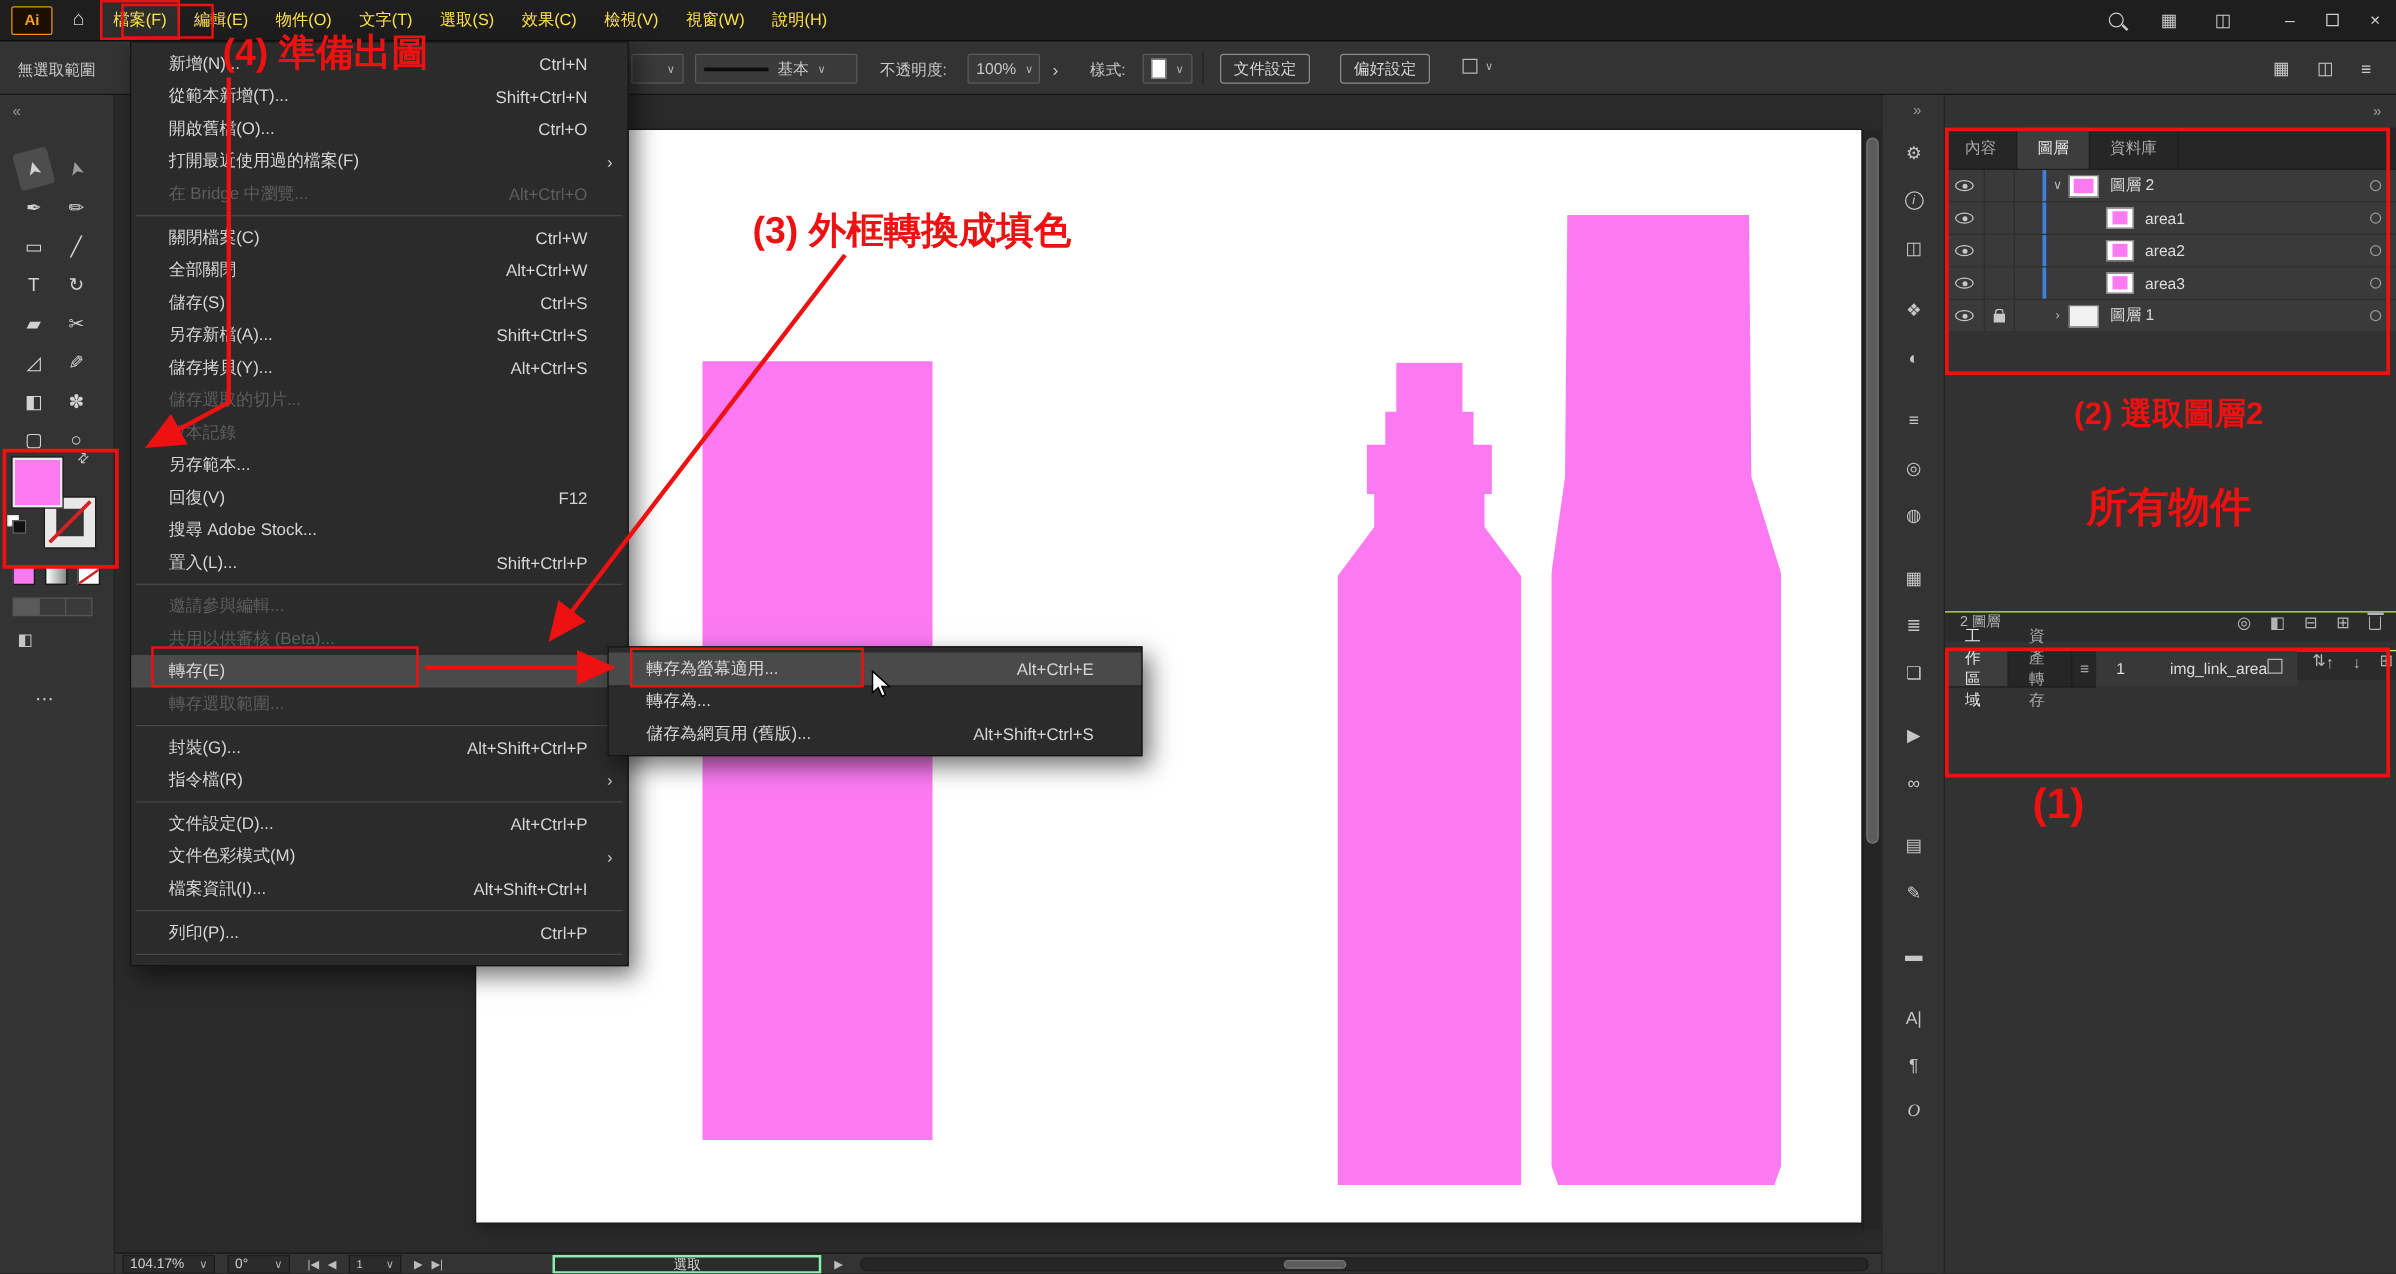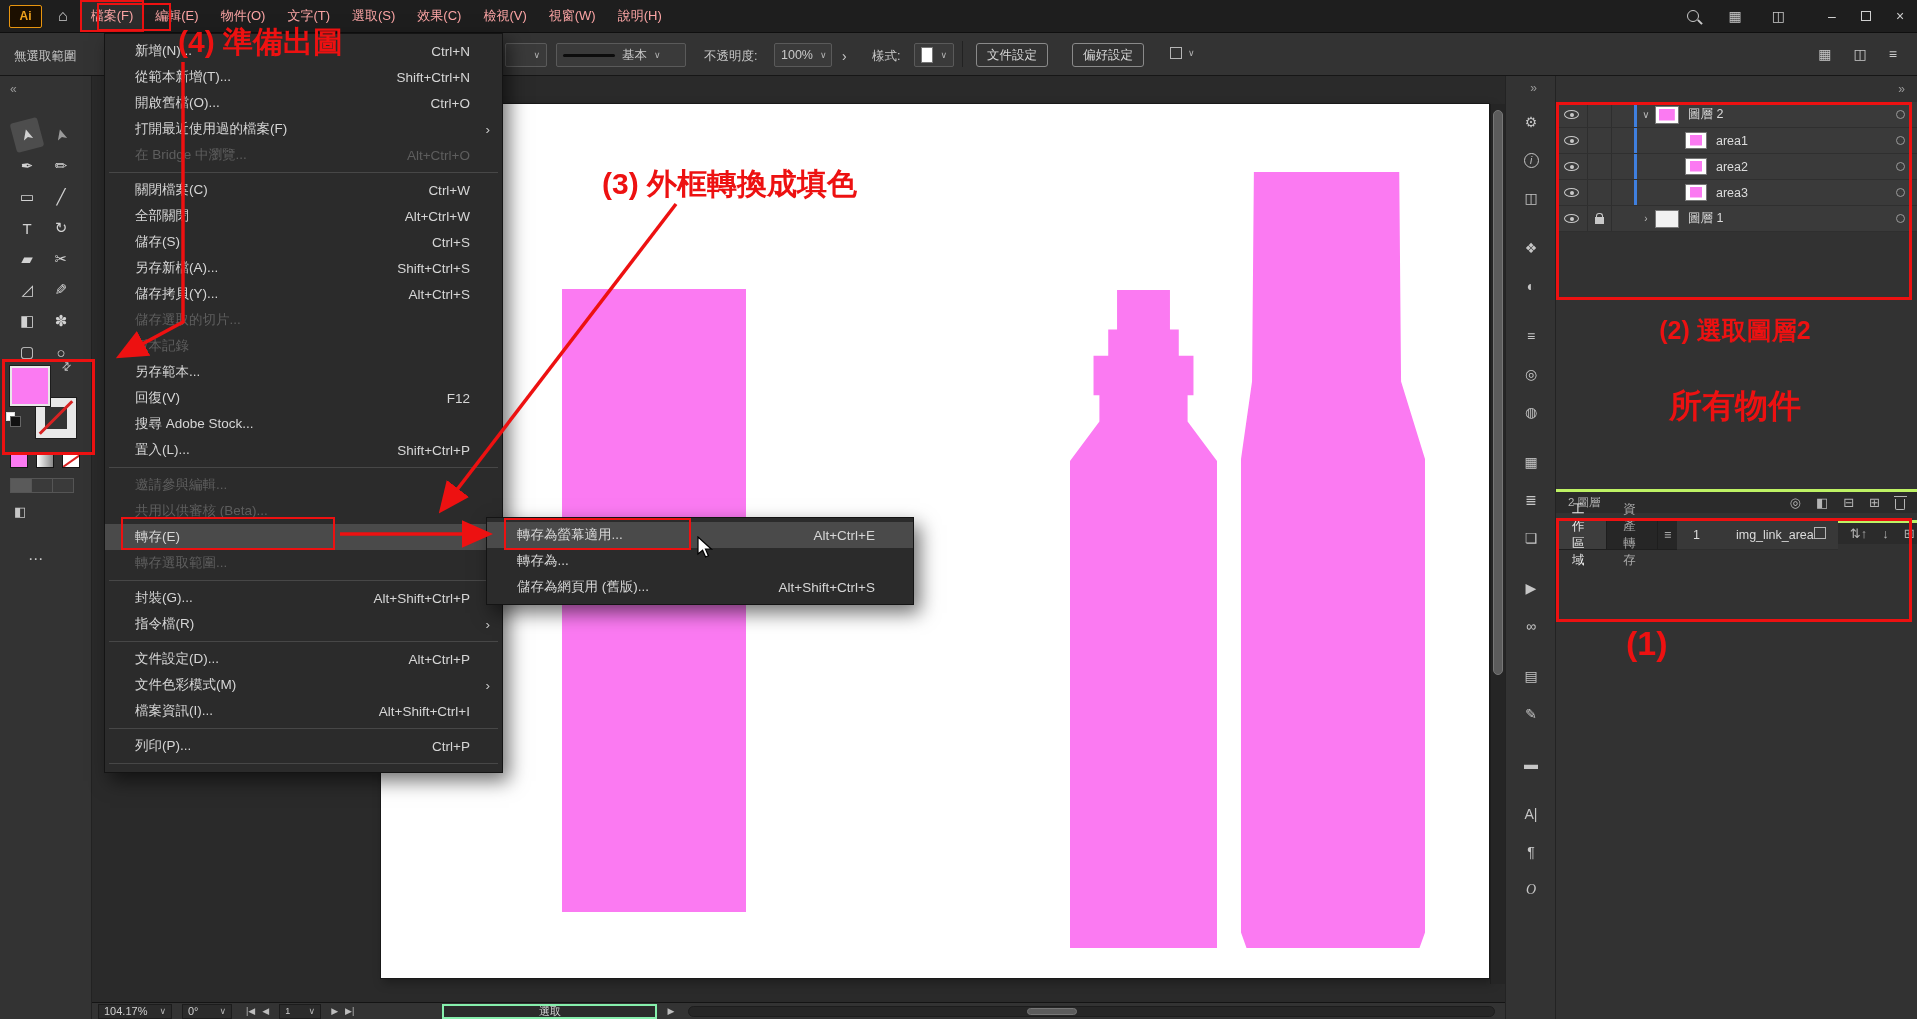--- a/index.html
+++ b/index.html
@@ -10,21 +10,21 @@
        -webkit-user-select:none;user-select:none}
 
   
   #menubar{position:absolute;left:0;top:0;width:100%;height:33px;background:#1e1e1e;
            display:flex;align-items:center;border-bottom:1px solid #0f0f0f;z-index:30}
   .ai-logo{width:33px;height:23px;margin-left:9px;border:1.5px solid #e8950f;color:#f0a21c;
            background:#1c0f00;font-size:12px;font-weight:bold;display:flex;align-items:center;
            justify-content:center;border-radius:2px}
   .home{margin-left:16px;font-size:16px;color:#cfcfcf}
   .menus{display:flex;margin-left:12px;height:100%}
-  .menu-item{padding:0 11px;display:flex;align-items:center;color:#fca5a5;cursor:default}
+  .menu-item{padding:0 11px;display:flex;align-items:center;color:#fde047;cursor:default}
   .menu-item.red-boxed{outline:2px solid var(--red);outline-offset:-2px;background:#2d2d2d}
   .mb-right{margin-left:auto;display:flex;align-items:center}
   .mb-icons{display:flex;align-items:center;gap:30px;margin-right:30px}
   .mb-ic{color:#c9c9c9;font-size:14px;display:flex;align-items:center;justify-content:center}
   .winbtns{display:flex}
   .winbtn{width:34px;height:33px;display:flex;align-items:center;justify-content:center;
           color:#cfcfcf;font-size:14px}
   .i-search{width:12px;height:12px;border:1.6px solid #c9c9c9;border-radius:50%;position:relative;display:inline-block}
   .i-search::after{content:"";position:absolute;width:6px;height:1.8px;background:#c9c9c9;
           transform:rotate(45deg);right:-5px;bottom:-2px}
@@ -148,21 +148,21 @@
   .chev{width:18px;text-align:center;color:#b8b8b8;font-size:10px}
   .layer-row.child .chev{visibility:hidden}
   .thumb{width:24px;height:18px;border:1px solid #777;
          background:linear-gradient(var(--pink),var(--pink)) center/72% 72% no-repeat,#fff}
   .layer-row.child .thumb{margin-left:30px;width:22px;height:17px;
          background:linear-gradient(var(--pink),var(--pink)) center/60% 70% no-repeat,#fff}
   .layer-row.white .thumb{background:#f2f2f2}
   .lname{margin-left:9px}
   .target{margin-left:auto;margin-right:12px;width:9px;height:9px;border:1.2px solid #9a9a9a;border-radius:50%}
   .panel-body{flex:1;background:#323232}
-  .panel-footer{height:24px;background:#2b2b2b;border-top:3px solid #bef264;display:flex;align-items:center;
+  .panel-footer{height:24px;background:#2b2b2b;border-top:1px solid #bef264;display:flex;align-items:flex-start;
                 padding:0 12px;font-size:11.5px;color:#b5b5b5}
   .foot-icons{margin-left:auto;display:flex;gap:15px;align-items:center}
   .foot-ic{color:#b5b5b5;font-size:13px;display:flex;align-items:center}
   .i-trash{width:10px;height:11px;border:1.2px solid #b5b5b5;border-top:none;border-radius:0 0 2px 2px;
            position:relative;display:inline-block;margin-top:3px}
   .i-trash::before{content:"";position:absolute;top:-3px;left:-2.5px;width:13px;height:1.6px;background:#b5b5b5}
   #artboards-panel{position:absolute;left:0;right:0;top:444px;bottom:0;display:flex;flex-direction:row}
   #artboards-panel .tabs{height:30px}
   .ab-row{height:30px;display:flex;align-items:center;background:#383838;border-bottom:1px solid #2e2e2e;
           font-size:12.5px;color:#dcdcdc}
@@ -472,20 +472,28 @@
         </span>
       </div>
   </aside>
 
   <aside id="panels">
     <div class="panels-top">
       <span>»</span>
     </div>
 
     <section id="layers-panel">
+      <div class="tabs">
+
+          <span class="tab">內容</span>
+
+          <span class="tab active">圖層</span>
+
+          <span class="tab">資料庫</span>
+        </div>
       <div class="layer-rows">
 
           <div class="layer-row sel">
             <span class="lr-eye">
               <i class="i-eye"></i>
             </span>
             <span class="lr-lock">
               <i class="i-lock"></i>
             </span>
             <span class="selbar"></span>

